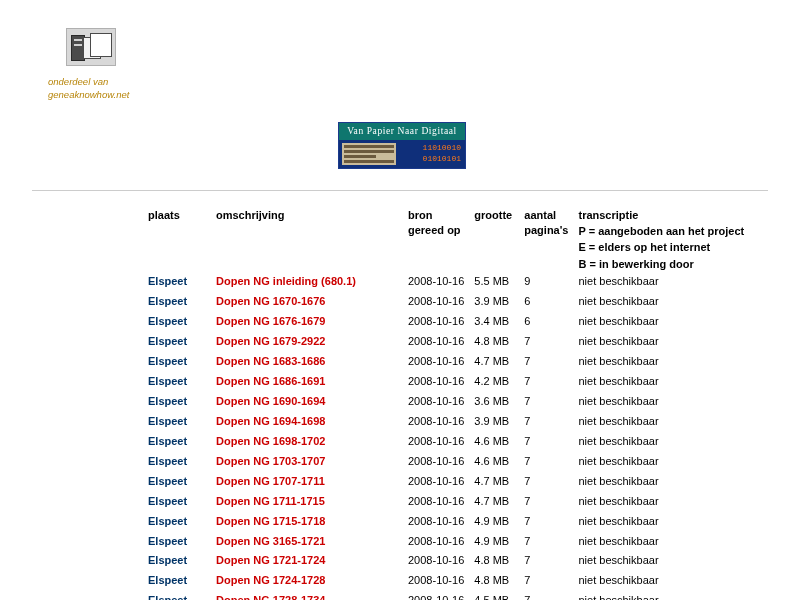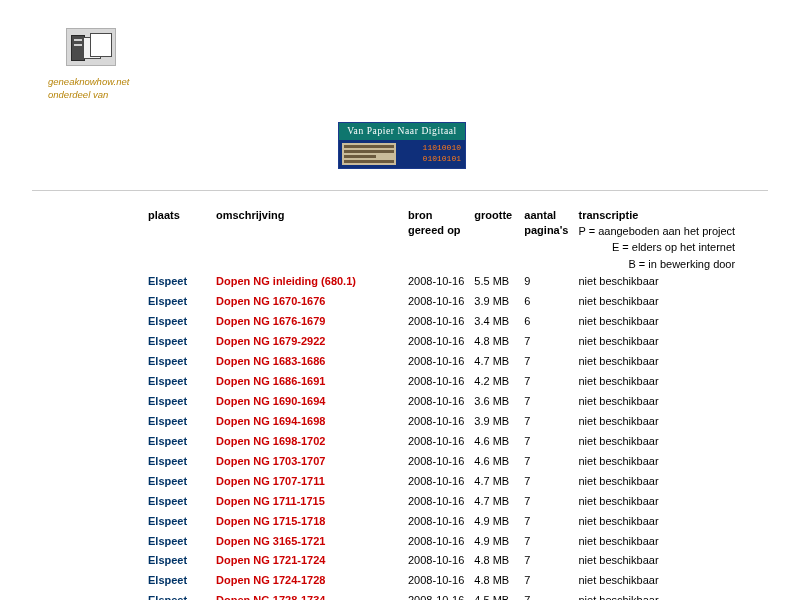--- a/index.html
+++ b/index.html
@@ -167,23 +167,22 @@
     white-space: nowrap;
     line-height: 1.45;
   }
   .c-plaats { width: 58px; font-weight: bold; color: #003366; }
   .c-omschr { width: 182px; font-weight: bold; color: #cc0000; }
   .c-bron   { width: 52px; color: #000; }
   .c-groot  { width: 40px; color: #000; }
   .c-pag    { width: 44px; color: #000; }
   .c-trans  { color: #000; }
   .legend {
-    font-weight: normal;
+    font-weight: bold;
     line-height: 1.5;
-    text-align: right;
   }
   .legend span { display: block; }
   th.h-bron { width: 52px; margin-top: 34px; }
   th.h-groot { width: 40px; }
   th.h-pag { width: 44px; }
   th.h-plaats { width: 58px; }
   th.h-omschr { width: 182px; }
   .hdr-row th { padding-bottom: 10px; }
 </style>
 </head>
@@ -192,22 +191,22 @@
 <div class="topblock">
   <div class="logo-img">
     <div class="tower">
         <i></i>
         <i></i>
       </div>
     <div class="screen2"></div>
     <div class="screen"></div>
   </div>
   <div class="logo-caption">
+    <span>onderdeel van</span>
     <span>geneaknowhow.net</span>
-    <span>onderdeel van</span>
   </div>
 </div>
 
 <div class="banner">
   <div class="bantop">Van Papier Naar Digitaal</div>
   <div class="banbottom">
     <div class="oldpaper">
       <div class="ln"></div>
         <div class="ln"></div>
         <div class="ln s"></div>

